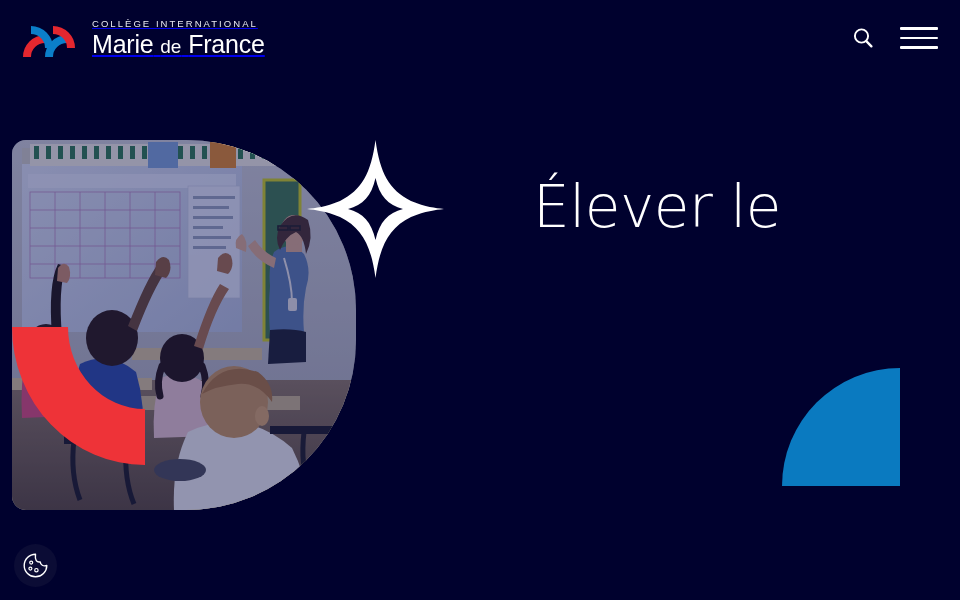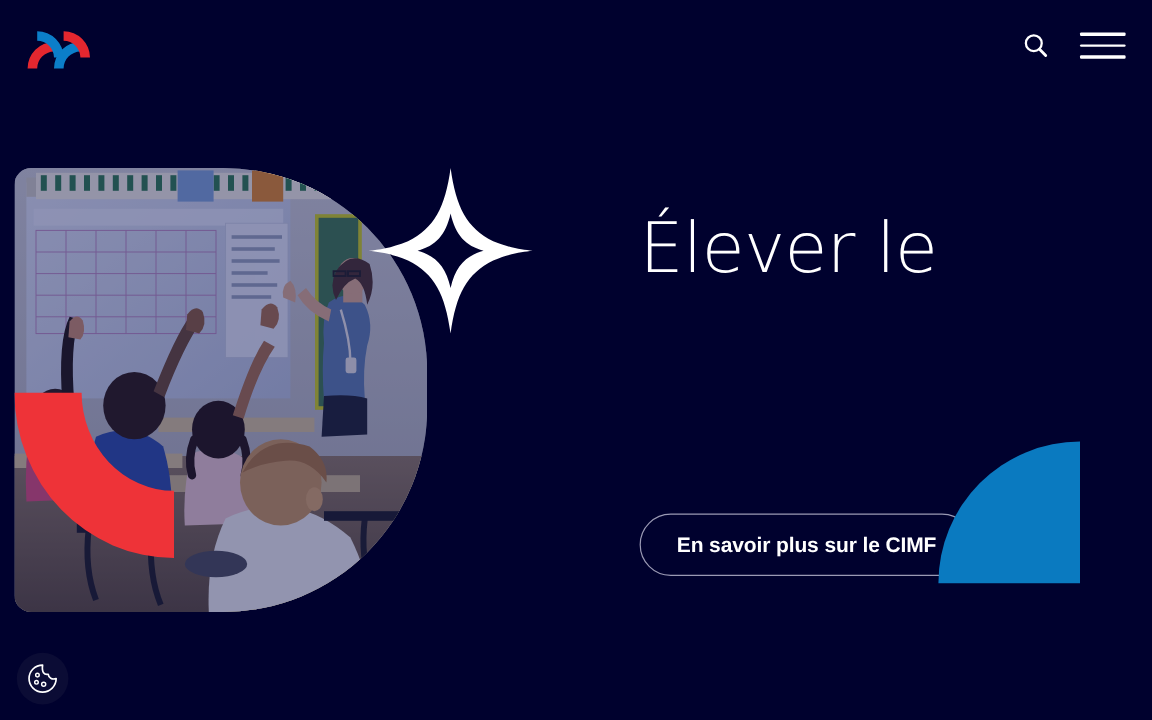--- a/index.html
+++ b/index.html
@@ -117,20 +117,24 @@
       <svg class="brand-mark" viewBox="0 0 60 40">
 
         <path d="M3 39 A 22 22 0 0 1 25 17 L25 25 A 14 14 0 0 0 11 39 Z" fill="#e4272f"></path>
 
         <path d="M11 8 A 22 22 0 0 1 33 30 L25 30 A 14 14 0 0 0 11 16 Z" fill="#0b7ec9"></path>
 
         <path d="M25 39 A 22 22 0 0 1 47 17 L47 25 A 14 14 0 0 0 33 39 Z" fill="#0b7ec9"></path>
 
         <path d="M33 8 A 22 22 0 0 1 55 30 L47 30 A 14 14 0 0 0 33 16 Z" fill="#e4272f"></path>
       </svg>
+      <span class="brand-text">
+        <span class="brand-kicker">COLLÈGE INTERNATIONAL</span>
+        <span class="brand-name"><span>Marie</span> <span class="light">de</span> <span>France</span></span>
+      </span>
     </a>
 
     <div class="header-actions">
       <button class="icon-btn" aria-label="Rechercher">
         <svg class="search-icon" viewBox="0 0 22 22" fill="none">
           <circle cx="9.5" cy="9" r="6.6" stroke="#ffffff" stroke-width="1.9"></circle>
           <line x1="14.3" y1="14.1" x2="19.4" y2="19.3" stroke="#ffffff" stroke-width="2.4" stroke-linecap="round"></line>
         </svg>
       </button>
       <button class="icon-btn" aria-label="Menu">
@@ -293,21 +297,20 @@
       <path fill="#ffffff" fill-rule="evenodd" d="M68.5 0 C73 33 82 50 104 61 C119 67 128 68 137 69 C128 70 119 71 104 77 C82 88 73 105 68.5 138 C64 105 55 88 33 77 C18 71 9 70 0 69 C9 68 18 67 33 61 C55 50 64 33 68.5 0 Z
            M68.5 38 C64.5 56 56 65 41 69 C56 73 64.5 82 68.5 100 C72.5 82 81 73 96 69 C81 65 72.5 56 68.5 38 Z"></path>
     </svg>
 
     <div class="hero-copy">
       <h1 class="hero-title">
         <span>Élever le</span>
       </h1>
     </div>
 
-    <button class="hero-cta">En savoir plus sur le CIMF</button>
 
     <div class="shape-blue"></div>
 
   </section>
 
   <button class="cookie-btn" aria-label="Préférences de cookies">
     <svg viewBox="0 0 27 27" fill="none">
       <path d="M13.5 2.2 a11.3 11.3 0 1 0 11.3 11.3 c-3.6 1.1 -6.3 -0.6 -6.6 -3.6 c-3.4 0.7 -5.5 -1.5 -4.7 -7.7 Z" stroke="#ffffff" stroke-width="1.4" fill="none" stroke-linejoin="round"></path>
       <circle cx="9.2" cy="10.6" r="1.5" stroke="#ffffff" stroke-width="1.2"></circle>
       <circle cx="8.4" cy="16.6" r="1.5" stroke="#ffffff" stroke-width="1.2"></circle>

